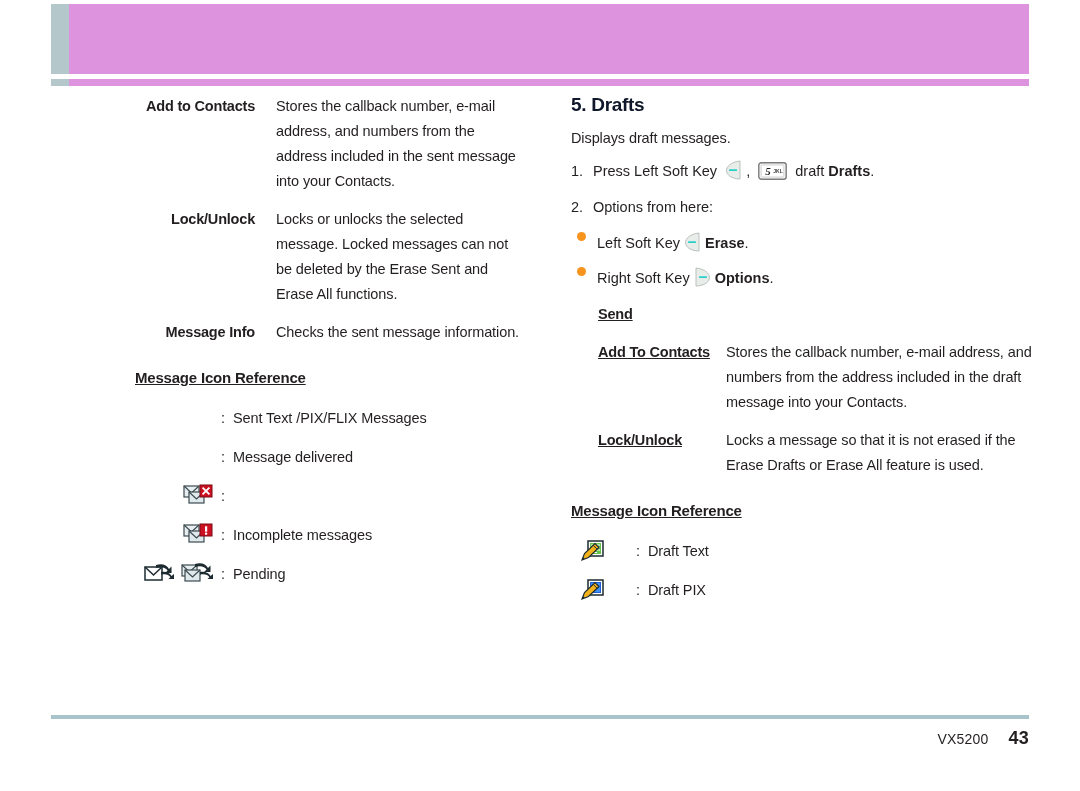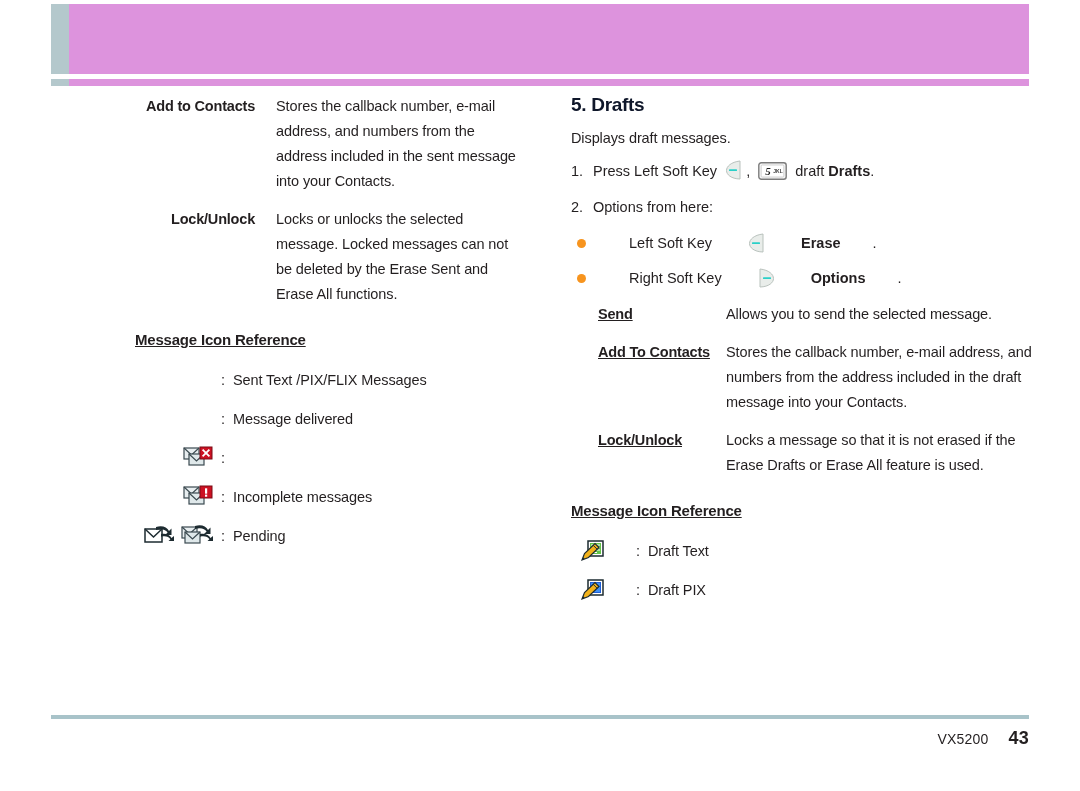--- a/index.html
+++ b/index.html
@@ -150,25 +150,23 @@
     display: flex;
     align-items: flex-start;
     font-size: 14.5px;
     margin: 0 0 14px 5px;
     line-height: 22px;
   }
   .numlist-item .num { width: 22px; flex: 0 0 auto; }
   .numlist-item .txt { flex: 1 1 auto; }
   .bullet-item {
     display: flex;
-    align-items: center;
     font-size: 14.5px;
     margin: 0 0 13px 11px;
     line-height: 22px;
-    gap: 32px;
   }
   .bullet-dot {
     width: 9px; height: 9px;
     border-radius: 50%;
     background: #f7941e;
     flex: 0 0 auto;
     margin-right: 11px;
   }
   b.strong { font-weight: bold; }
 
@@ -220,20 +218,24 @@
   <div class="defrow">
     <div class="term">Add to Contacts</div>
     <div class="desc">Stores the callback number, e-mail address, and numbers from the address included in the sent message into your Contacts.</div>
   </div>
 
   <div class="defrow">
     <div class="term">Lock/Unlock</div>
     <div class="desc">Locks or unlocks the selected message. Locked messages can not be deleted by the Erase Sent and Erase All functions.</div>
   </div>
 
+  <div class="defrow">
+    <div class="term">Message Info</div>
+    <div class="desc">Checks the sent message information.</div>
+  </div>
 
   <div class="sec-heading">Message Icon Reference</div>
 
   <div class="legend-rows">
 
     <div class="legend-row">
       <div class="legend-icons">
         <span>
           <svg class="icon-svg" width="22" height="17" viewBox="0 0 22 17">
             <rect x="0.5" y="0.5" width="16" height="12" fill="#ffffff" stroke="#ffffff"></rect>
@@ -377,21 +379,20 @@
         <path d="M3 1 C12 2 16.5 6.5 16.5 10.5 C16.5 14.5 12 18.8 3 19 Z" fill="#e9edea" stroke="#b9c2bd" stroke-width="1"></path>
         <rect x="6" y="9.2" width="8" height="1.8" rx="0.6" fill="#2ad0c8"></rect>
       </svg>
     </span>
     <b class="strong">Options</b>
       <span>.</span>
   </div>
 
   <div class="defrow">
     <div class="term">Send</div>
-    <div class="desc">Allows you to send the selected message.</div>
   </div>
 
   <div class="defrow">
     <div class="term">Add To Contacts</div>
     <div class="desc">Stores the callback number, e-mail address, and numbers from the address included in the draft message into your Contacts.</div>
   </div>
 
   <div class="defrow">
     <div class="term">Lock/Unlock</div>
     <div class="desc">Locks a message so that it is not erased if the Erase Drafts or Erase All feature is used.</div>

